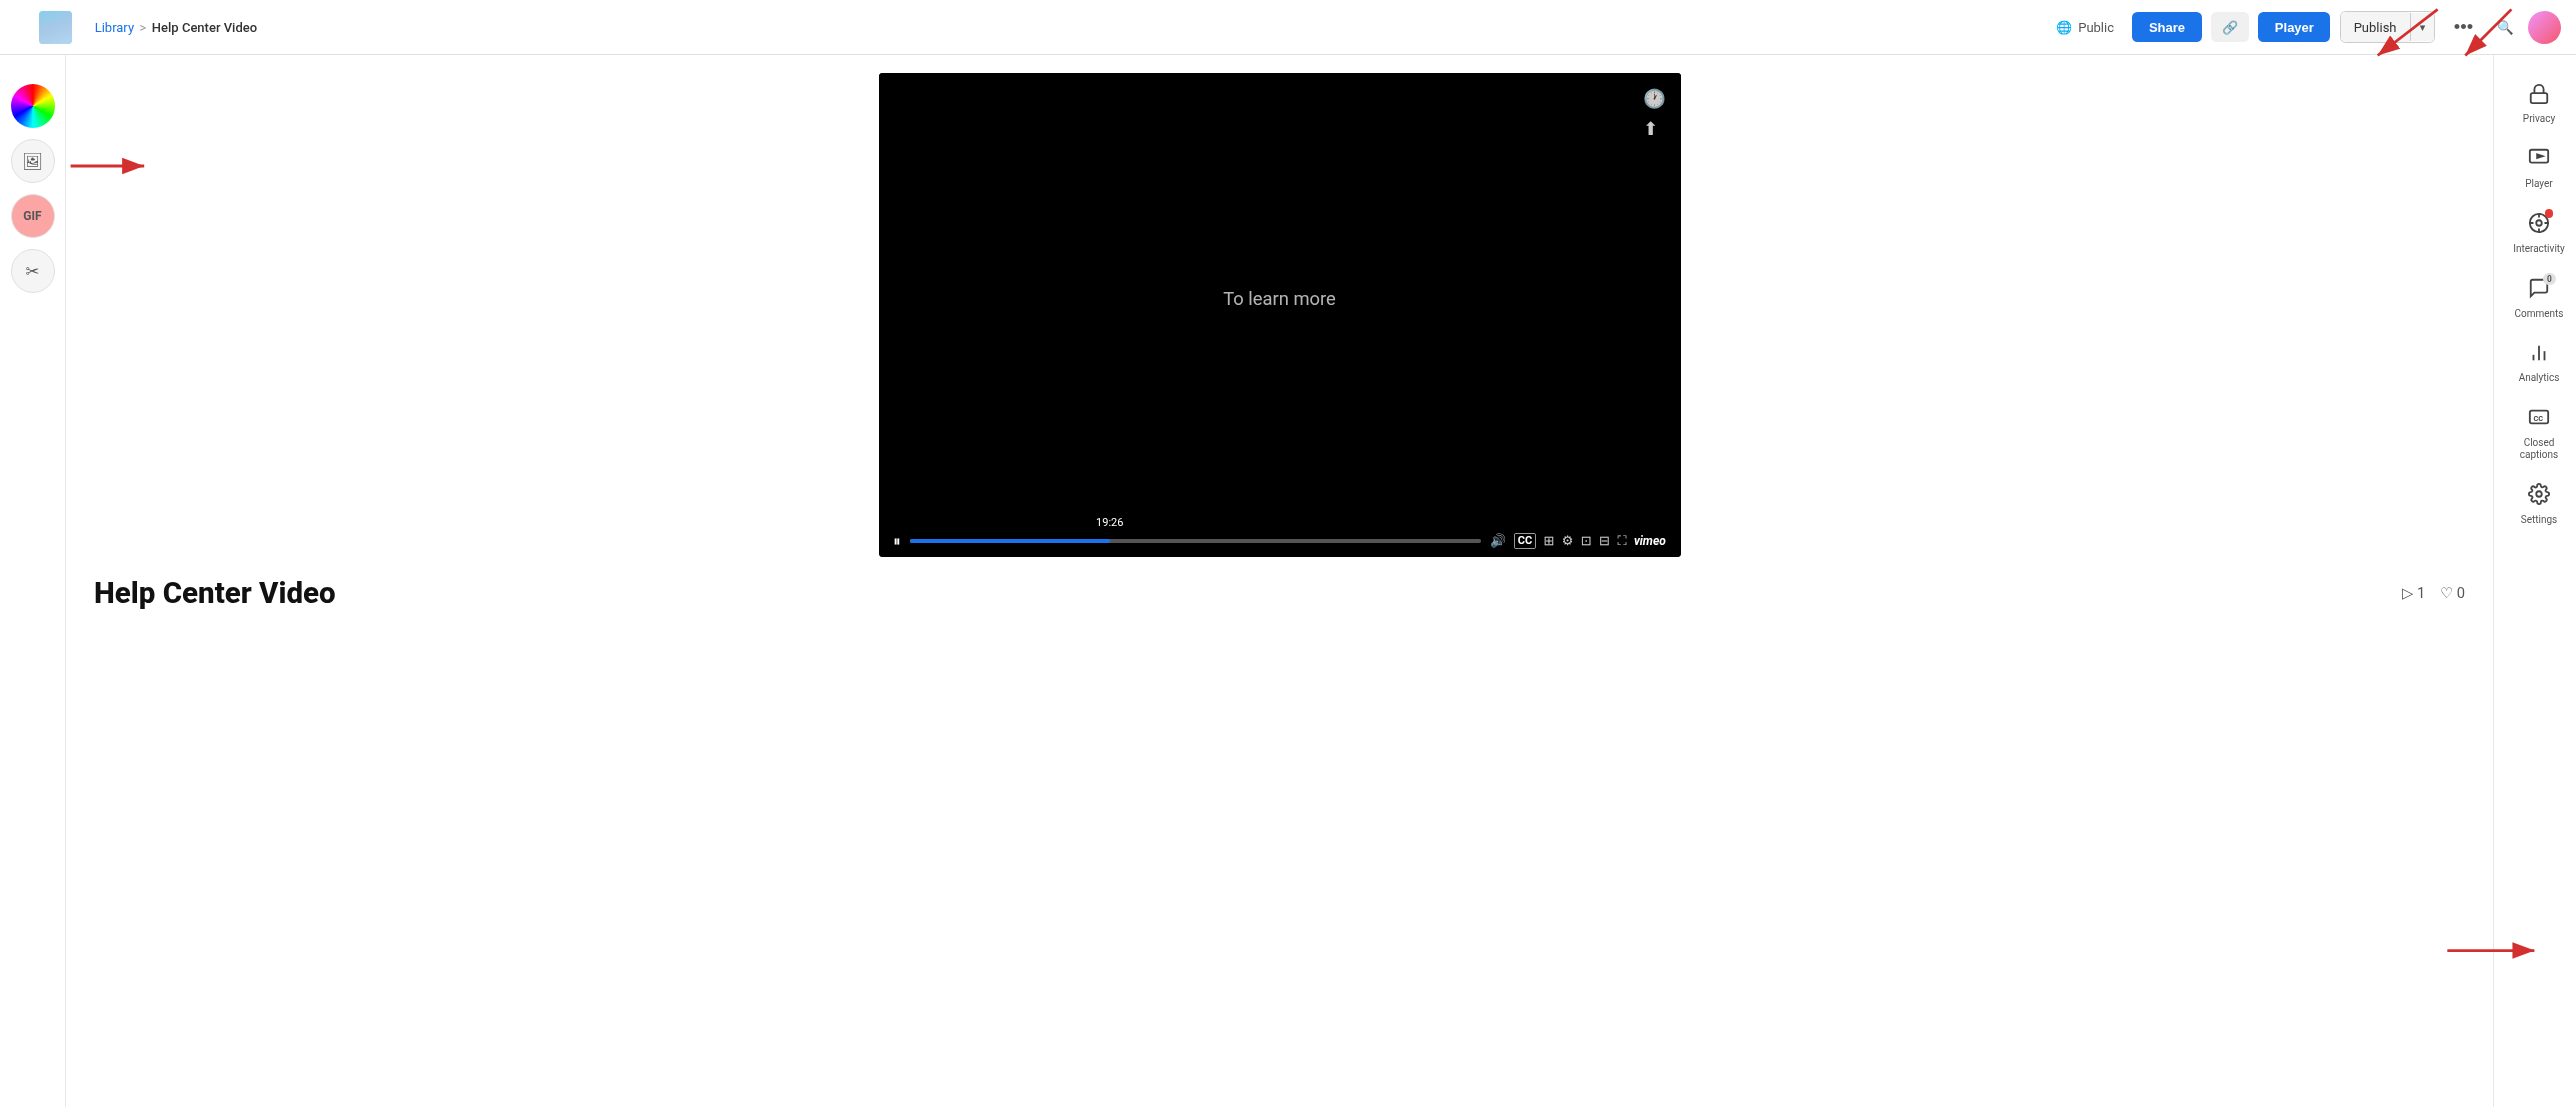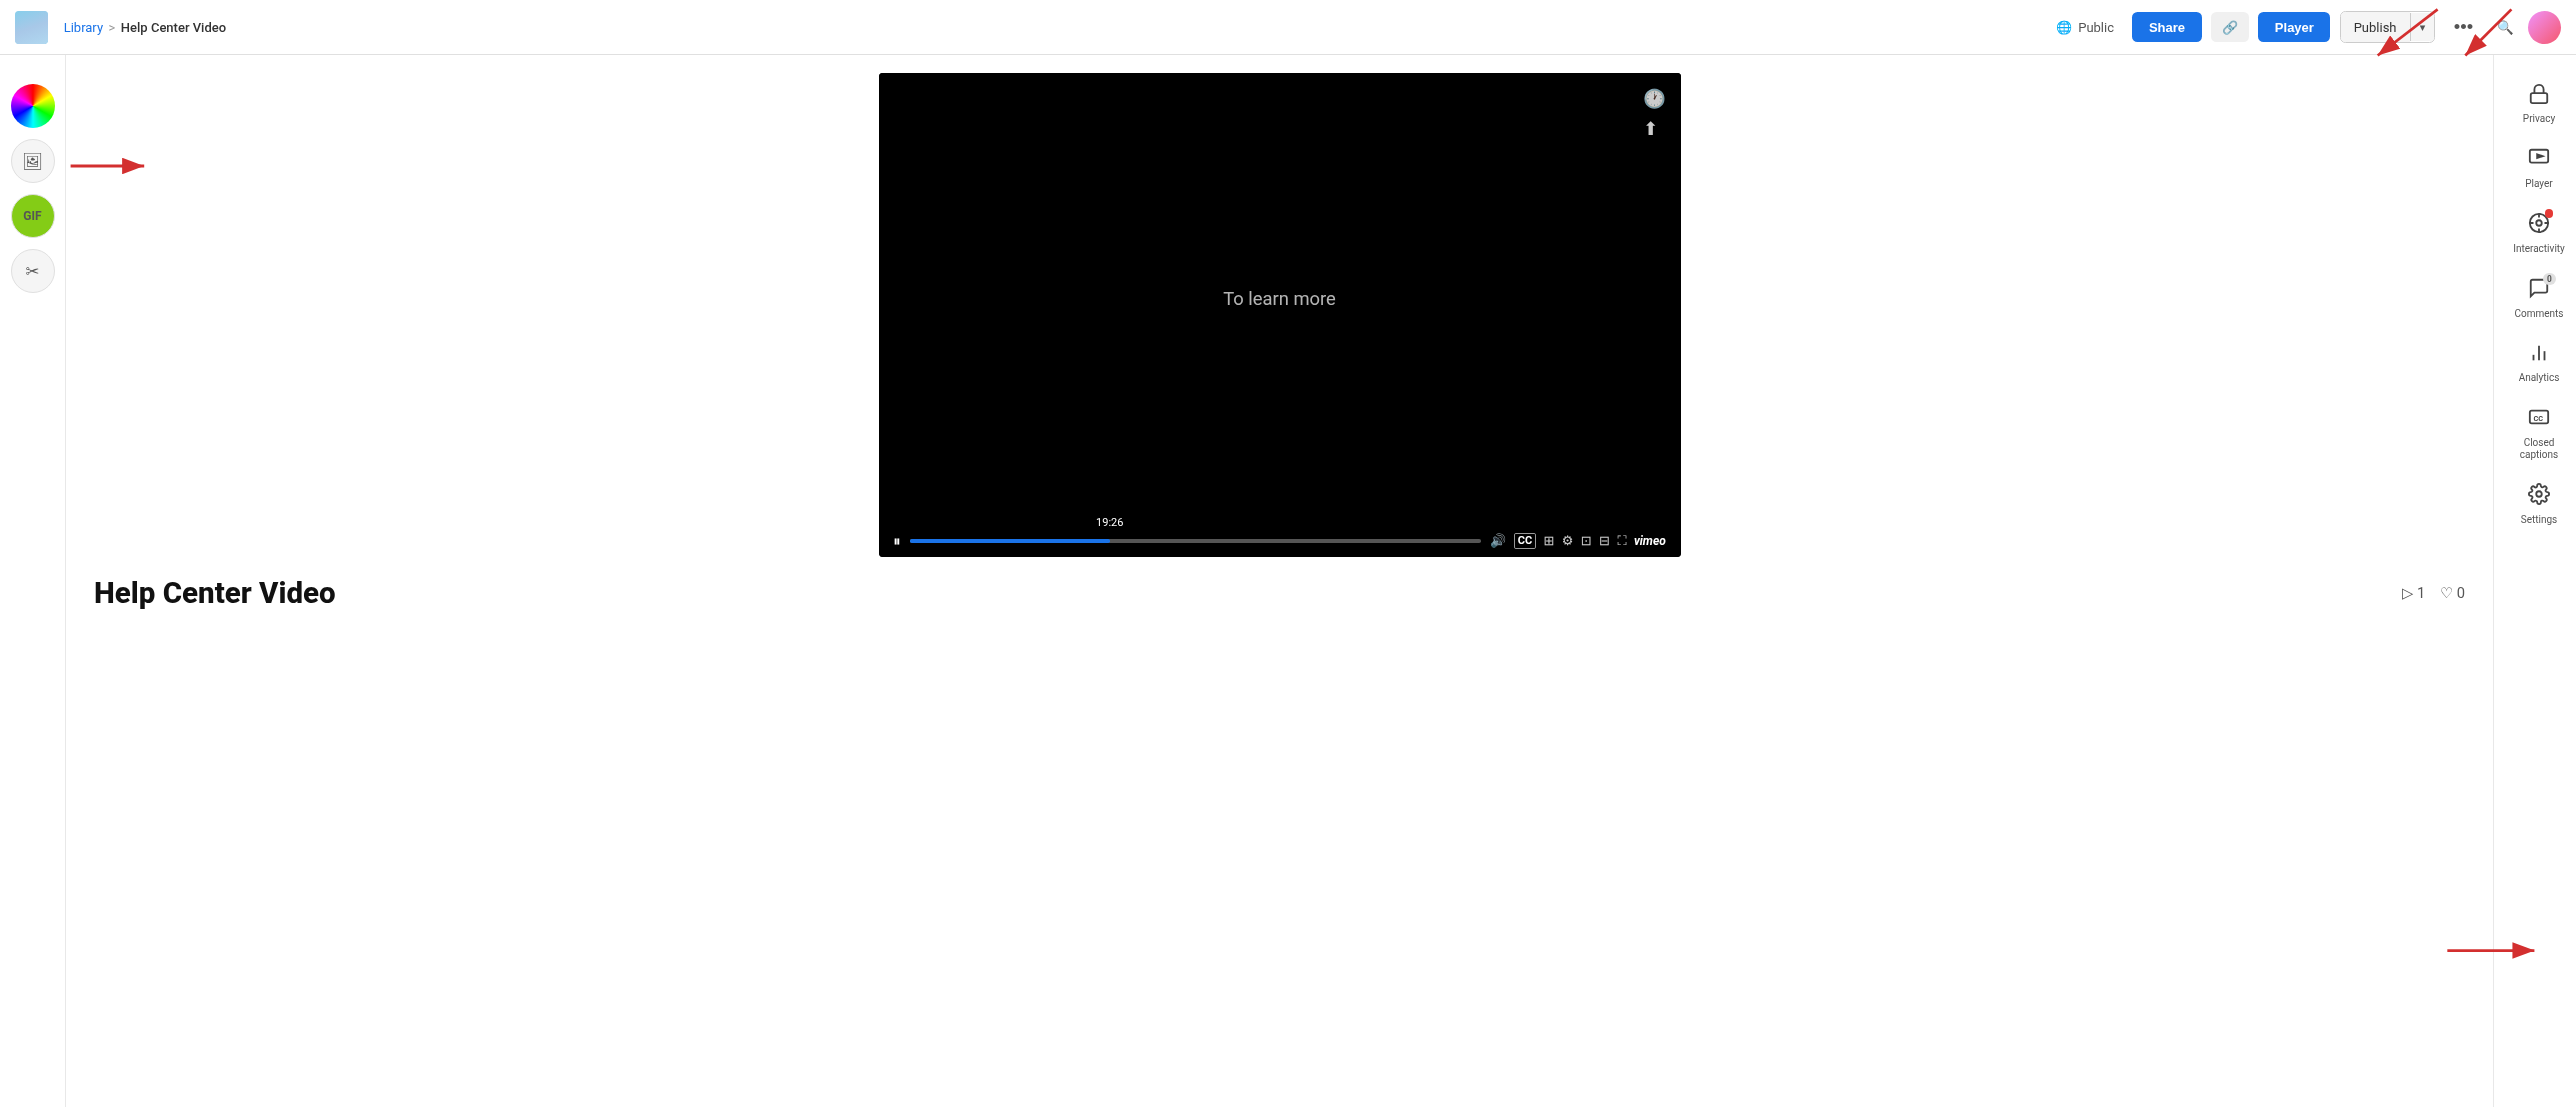--- a/index.html
+++ b/index.html
@@ -11,21 +11,22 @@
       align-items: center;
       justify-content: space-between;
       padding: 0 14.7px;
       height: 55px;
       border-bottom: 0.9px solid #e0e0e0;
       background: #fff;
     }
     .header-left {
       display: flex;
       align-items: center;
-      gap: 16px;
+      gap: 23px;
+      margin-left: 24px;
     }
     .logo {
       width: 33px;
       height: 33px;
       background: linear-gradient(135deg, #a8d8f0, #87ceeb);
       border-radius: 3.7px;
       display: flex;
       align-items: center;
       justify-content: center;
       overflow: hidden;
@@ -173,21 +174,21 @@
       border: none;
     }
     .tool-btn-gif {
       width: 44px;
       height: 44px;
       border-radius: 50%;
       display: flex;
       align-items: center;
       justify-content: center;
       cursor: pointer;
-      background: #84cc16;
+      background: #fca5a5;
       border: 0.9px solid #e0e0e0;
       font-size: 12px;
       font-weight: 700;
       color: #555;
     }
 
     
     .content-area {
       flex: 1;
       padding: 18.4px 28px;

